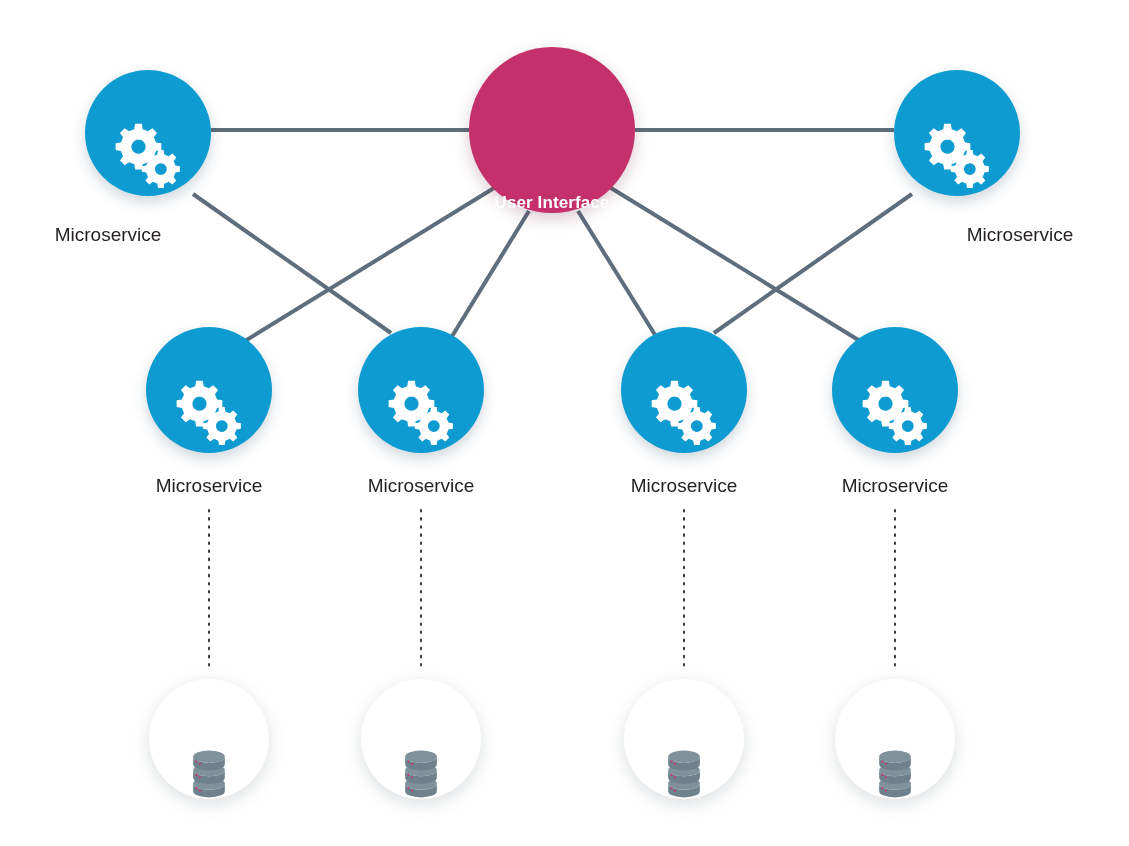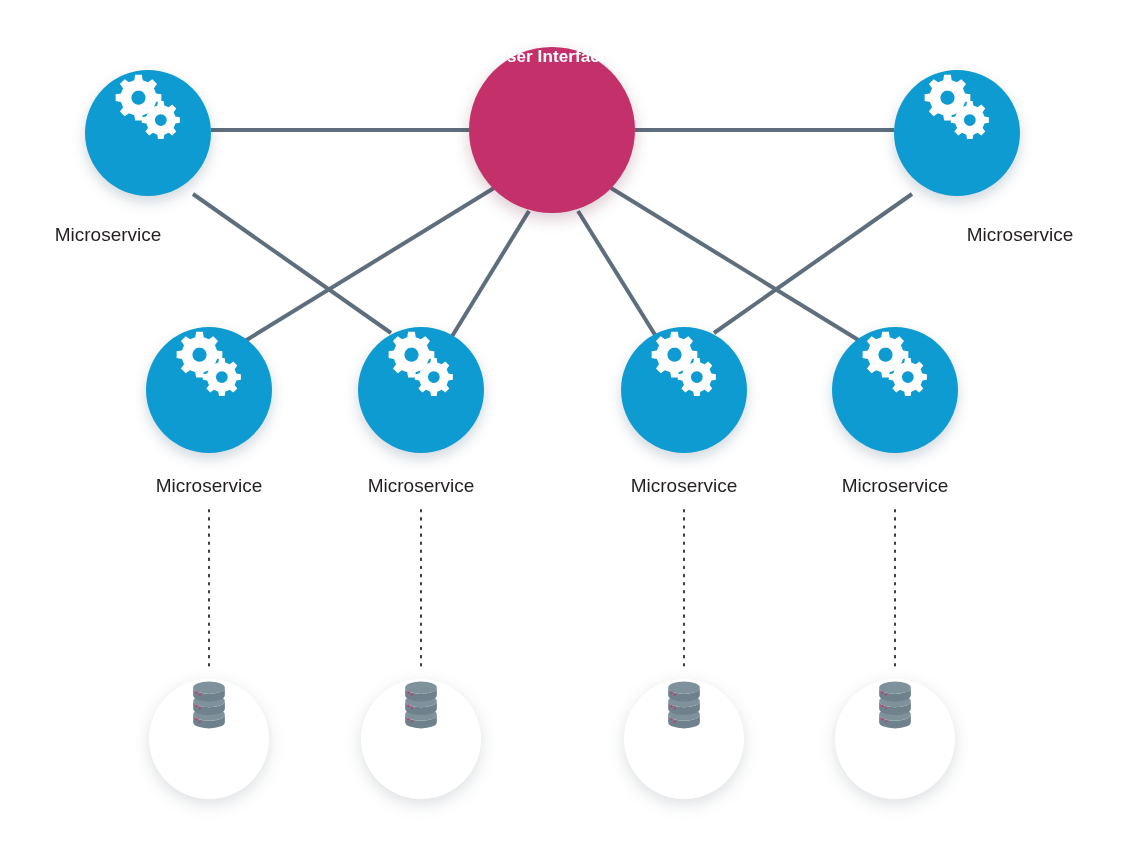--- a/index.html
+++ b/index.html
@@ -23,21 +23,21 @@
     left: 0;
     top: 0;
     width: 1129px;
     height: 846px;
     pointer-events: none;
   }
   .node {
     position: absolute;
     border-radius: 50%;
     display: flex;
-    align-items: flex-start;
+    align-items: flex-end;
     justify-content: center;
   }
   .node-ms {
     background: #0e9bd1;
     box-shadow: 0 6px 14px rgba(20, 60, 90, 0.20);
   }
   .node-ui {
     background: #c4316a;
     box-shadow: 0 6px 16px rgba(90, 20, 50, 0.22);
   }

